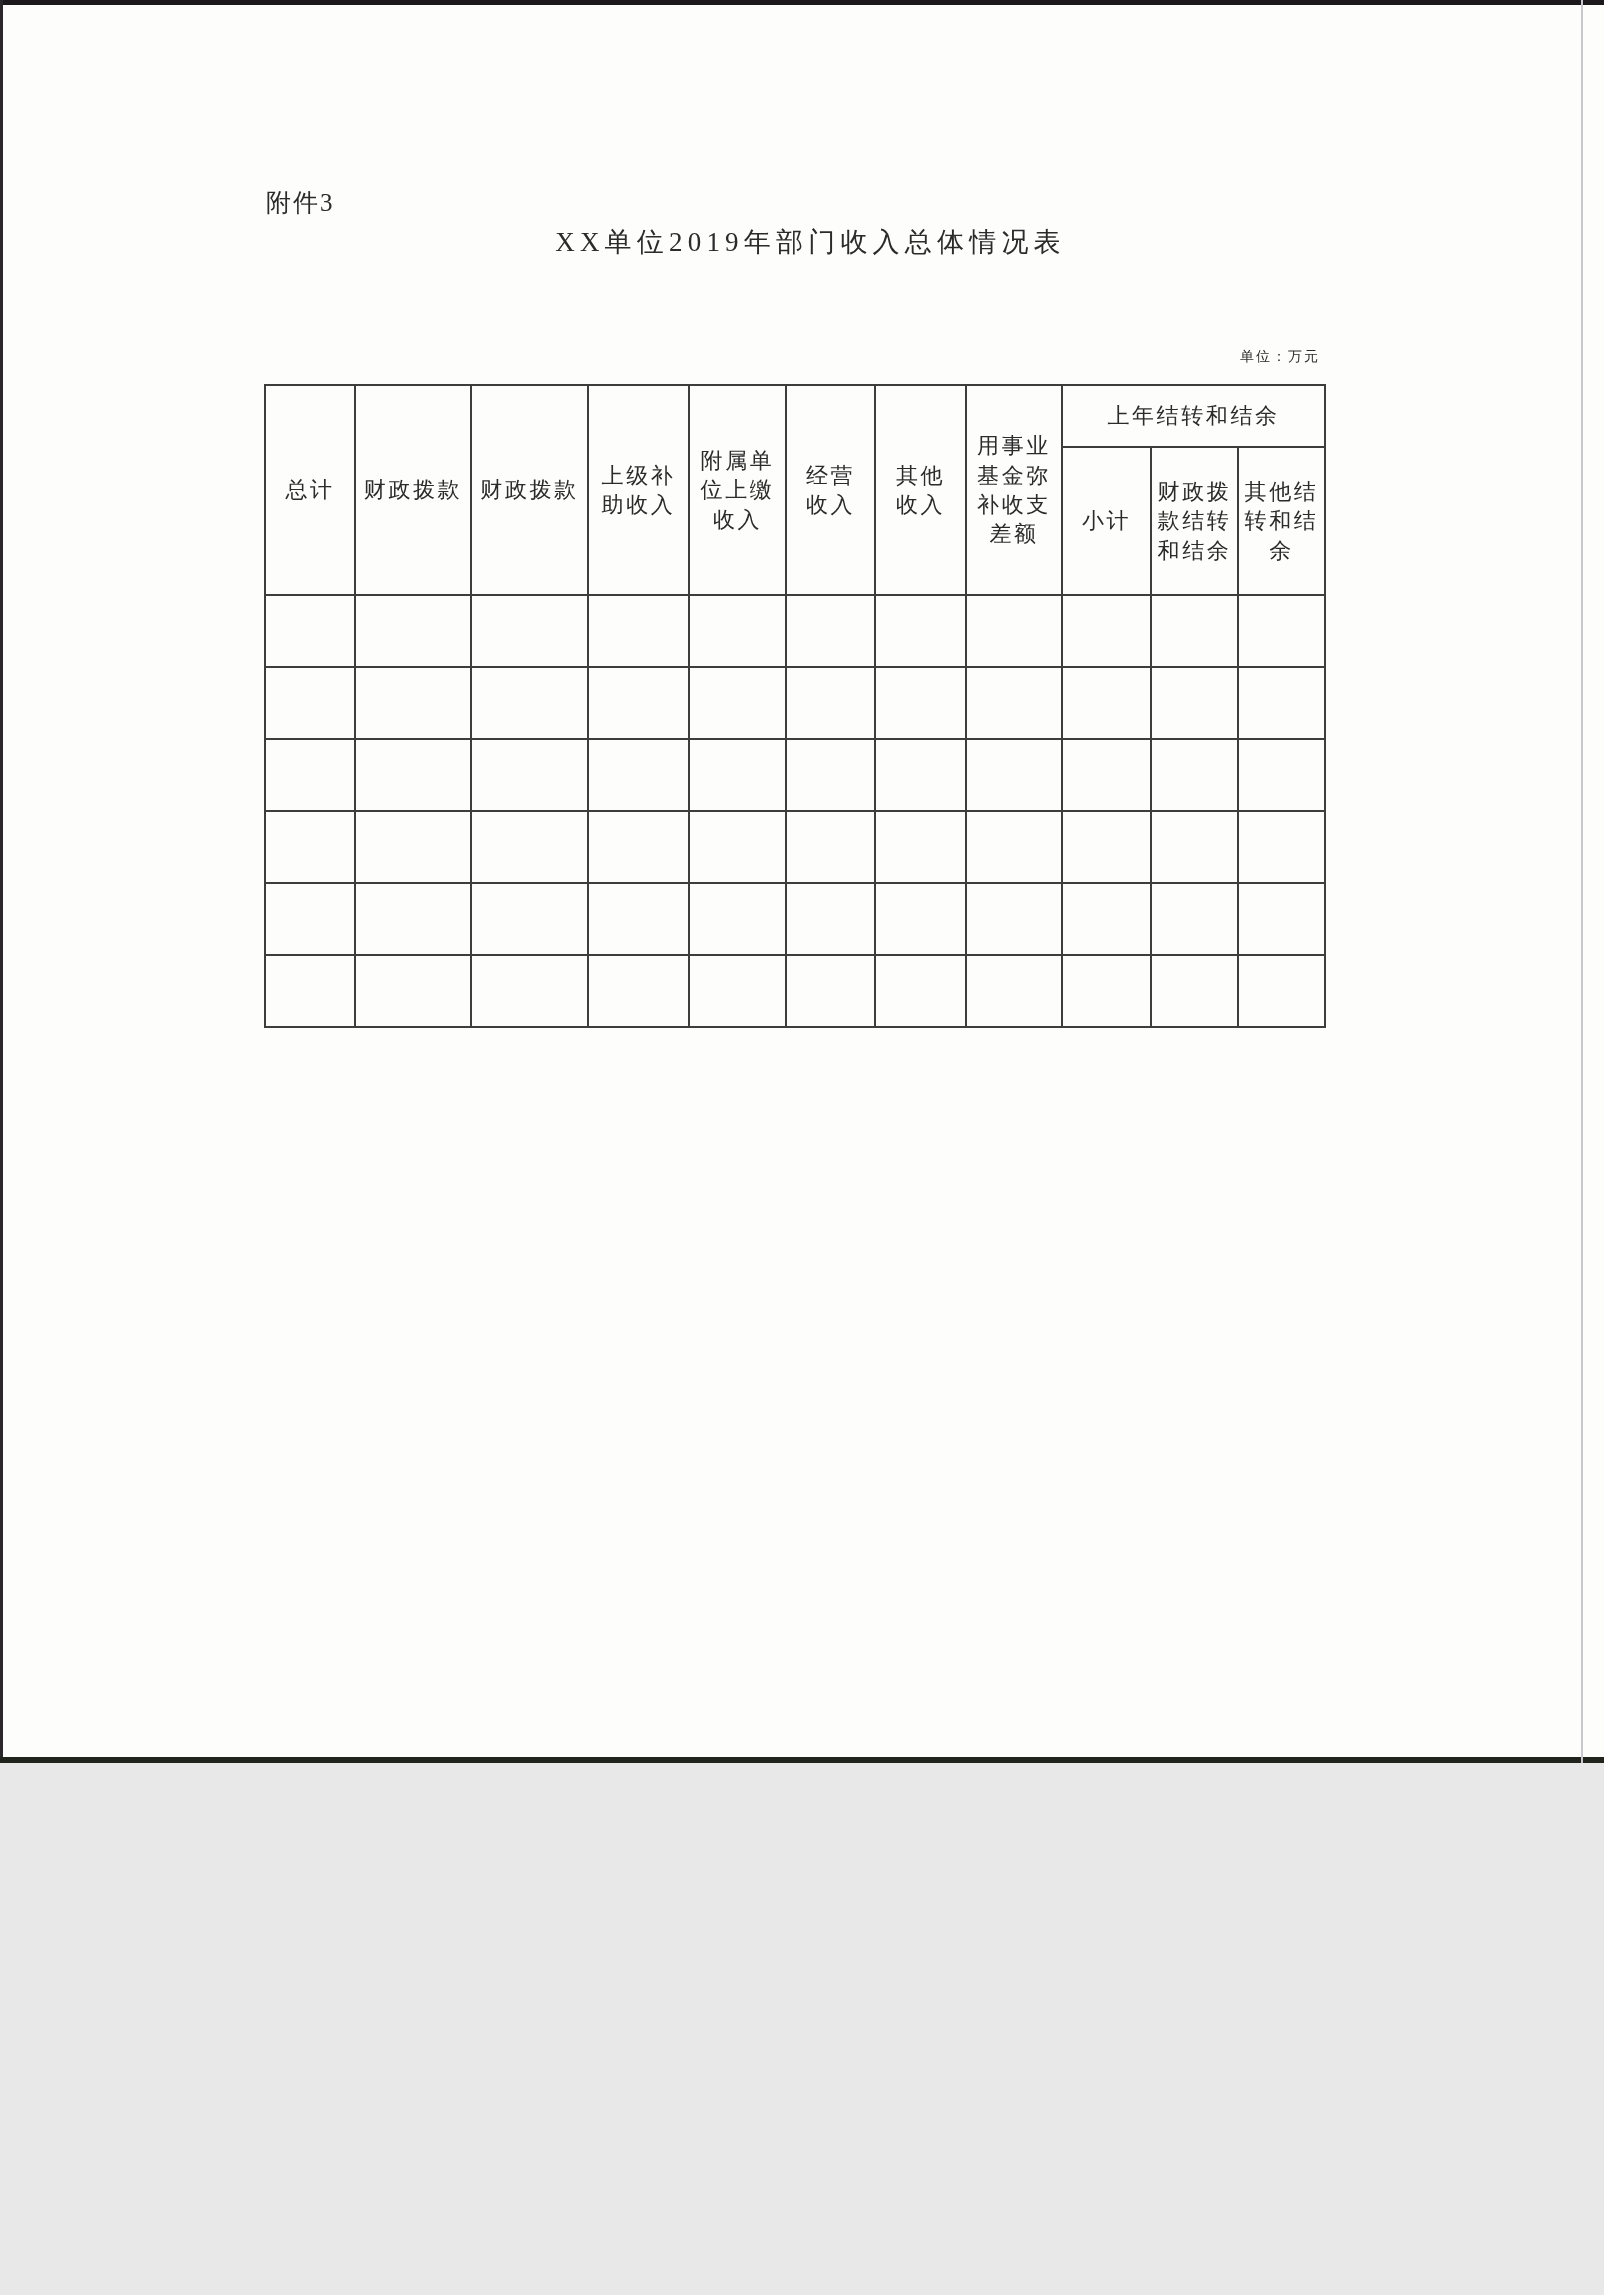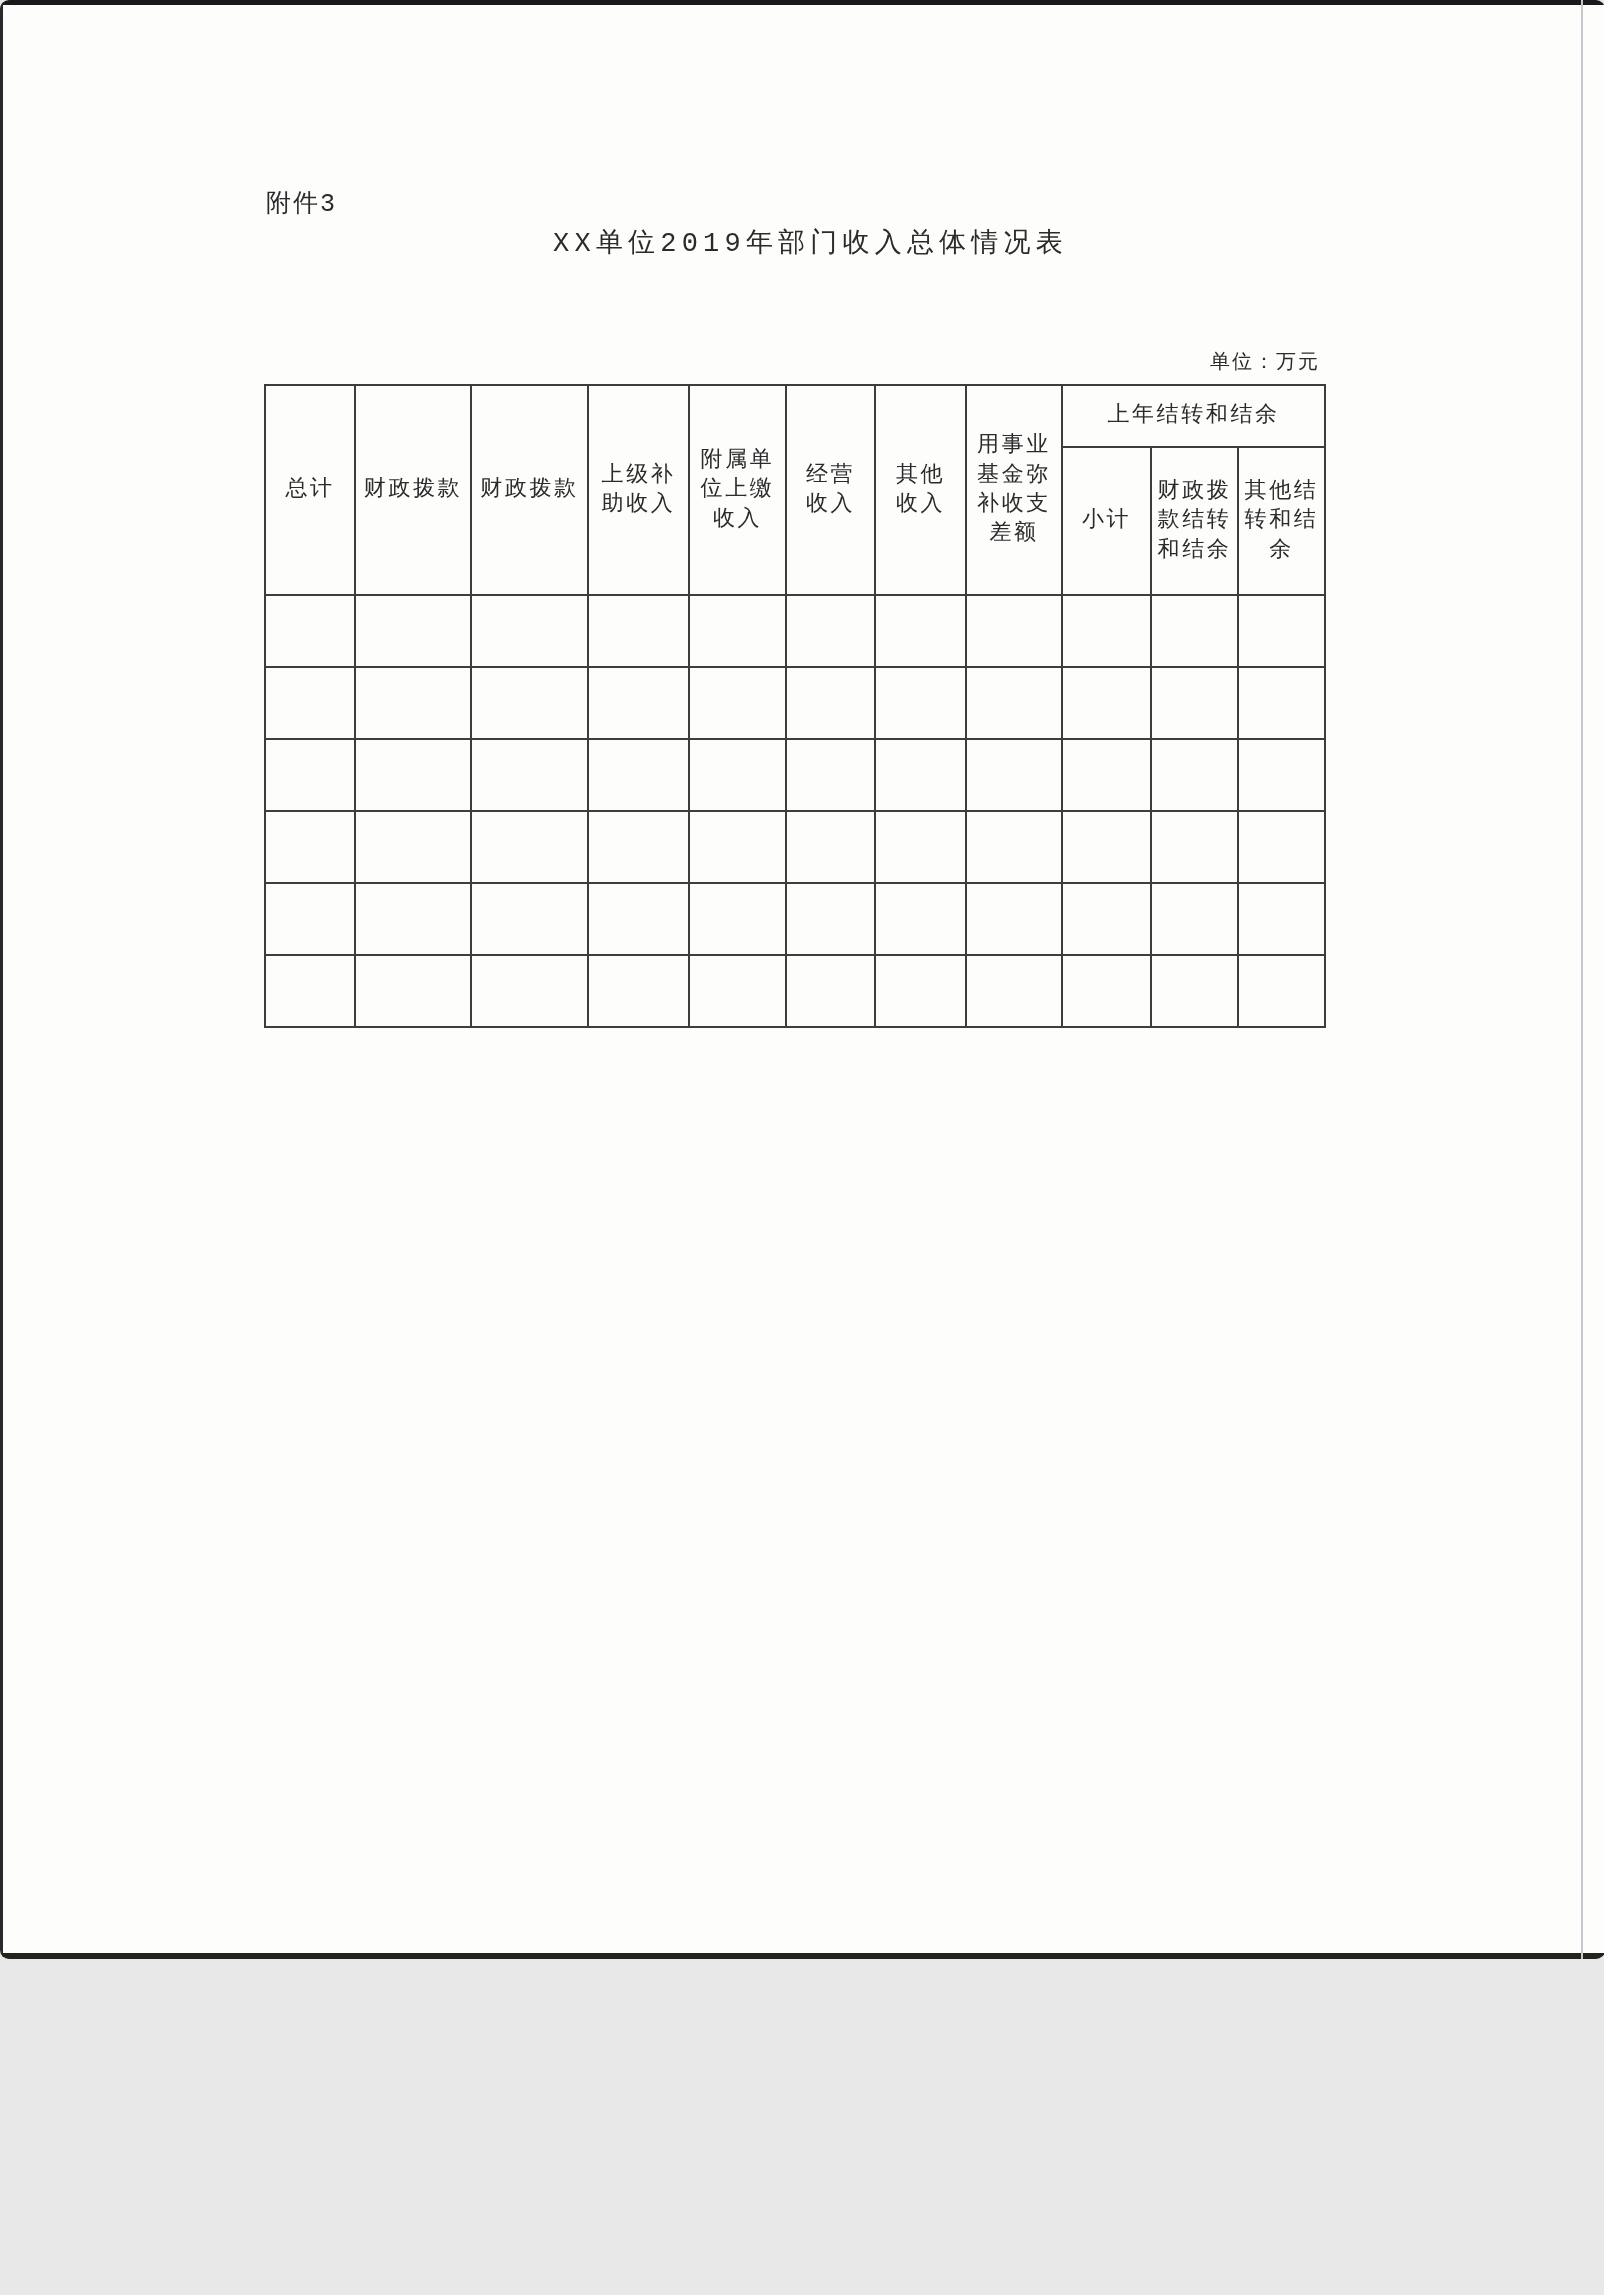--- a/index.html
+++ b/index.html
@@ -3,26 +3,25 @@
 <meta charset="utf-8">
 <style>
   html, body {
     margin: 0;
     padding: 0;
     background: #e8e8e8;
   }
   .page {
     position: relative;
     width: 1605px;
-    height: 1959px;
+    height: 1763px;
     background: #fdfdfc;
     overflow: hidden;
-    font-family: Liberation Mono, monospace;
+    font-family: Liberation Serif, serif;
     color: #2b2b2b;
-    border-radius: 9px;
   }
   
   .edge-top    { position:absolute; left:0; top:0; width:100%; height:4.6px;  background:#1b191b; }
   .edge-left   { position:absolute; left:0; top:0; width:3.3px;  height:100%; background:#2a282a; }
   .edge-bottom { position:absolute; left:0; bottom:0; width:100%; height:5.9px; background:#21231d; }
   .edge-right  { position:absolute; left:1581px; top:0; width:2px; height:100%; background:#c7c7cd; }
 
   .attachment-label {
     position: absolute;
     left: 266px;
@@ -40,21 +39,21 @@
     font-size: 27px;
     letter-spacing: 5.2px;
     white-space: nowrap;
   }
   .unit-note {
     position: absolute;
     left: 264px;
     top: 348px;
     width: 1056px;
     text-align: right;
-    font-size: 20px;
+    font-size: 14px;
     letter-spacing: 2px;
   }
 
   table.income-table {
     position: absolute;
     left: 264px;
     top: 384px;
     width: 1061px;
     border-collapse: collapse;
     table-layout: fixed;

